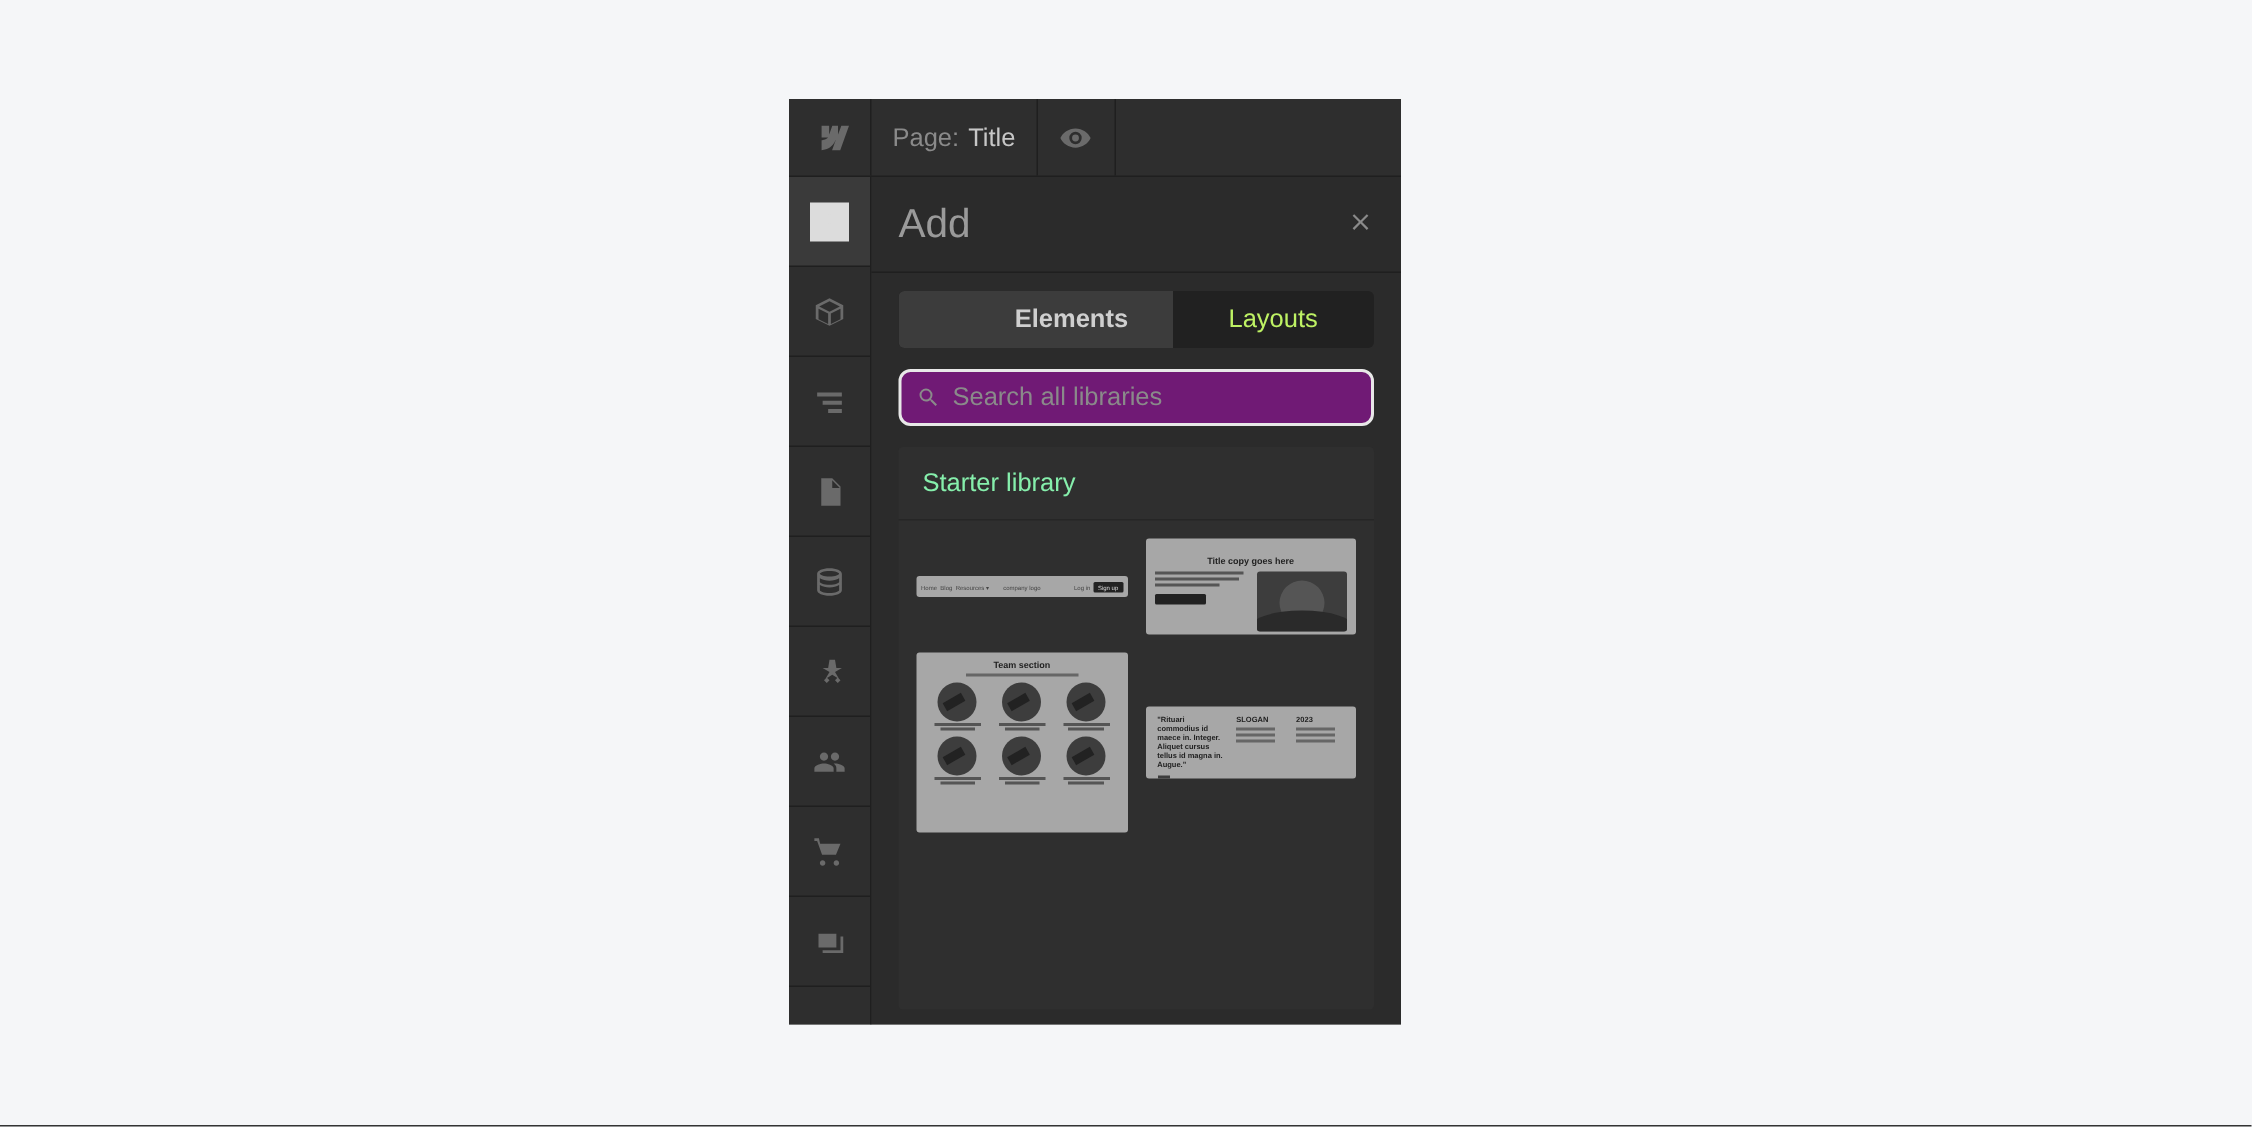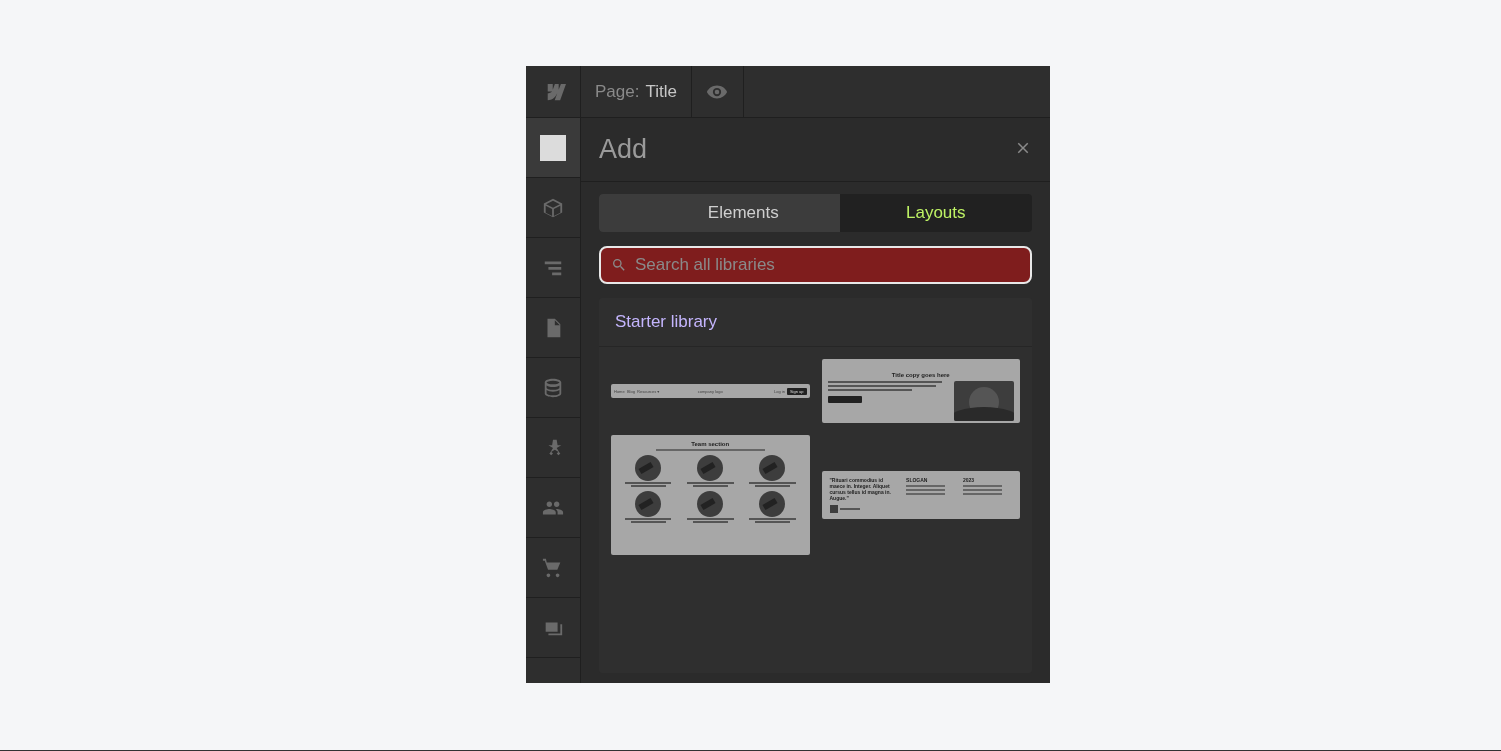--- a/index.html
+++ b/index.html
@@ -8,21 +8,21 @@
     height: 751px;
     background: #f5f6f8;
     font-family: -apple-system, BlinkMacSystemFont, "Segoe UI", Arial, sans-serif;
     position: relative;
     border-bottom: 1px solid #333;
   }
   .panel-wrap {
     position: absolute;
     left: 526px;
     top: 66px;
-    width: 524px;
+    width: 408px;
     height: 617px;
     background: #2b2b2b;
     display: flex;
     flex-direction: column;
     overflow: hidden;
   }
   
   .topbar {
     height: 52px;
     background: #2e2e2e;
@@ -126,30 +126,30 @@
     height: 38px;
   }
   .tab {
     flex: 1;
     display: flex;
     align-items: center;
     justify-content: center;
     font-size: 17px;
     color: #cfcfcf;
   }
-  .tab.active { background: #3c3c3c; font-weight: 400; padding-left: 48px; }
+  .tab.active { background: #3c3c3c; font-weight: 700; padding-left: 48px; }
   .tab.inactive { color: #bef264; }
   .search-wrap {
     padding: 14px 18px 0 18px;
   }
   .search-box {
     height: 38px;
     border: 2px solid #e8e8e8;
     border-radius: 8px;
-    background: #7f1d1d;
+    background: #701a75;
     display: flex;
     align-items: center;
     padding: 12px 10px;
     gap: 8px;
   }
   .search-box svg { width: 16px; height: 16px; fill: #8a8a8a; flex-shrink:0; }
   .search-input {
     flex: 1;
     background: transparent;
     border: none;
@@ -166,21 +166,21 @@
   .library {
     background: #2f2f2f;
     height: 100%;
     border-radius: 3px;
     display: flex;
     flex-direction: column;
   }
   .library-header {
     padding: 14px 16px;
     font-size: 17px;
-    color: #c4b5fd;
+    color: #86efac;
     border-bottom: 1px solid #262626;
   }
   .library-grid {
     flex: 1;
     padding: 12px;
     display: grid;
     grid-template-columns: 1fr 1fr;
     grid-auto-rows: min-content;
     gap: 12px;
     align-items: center;

